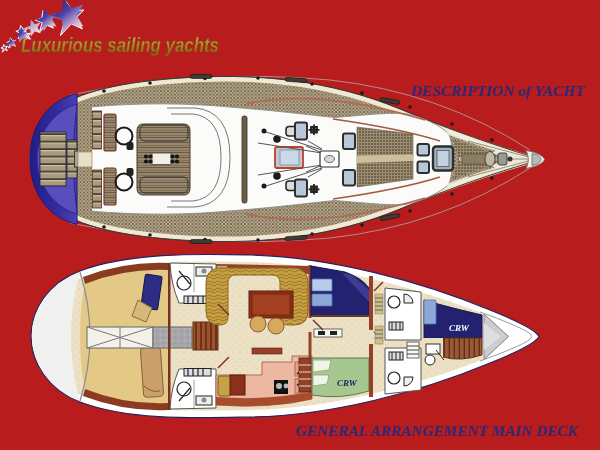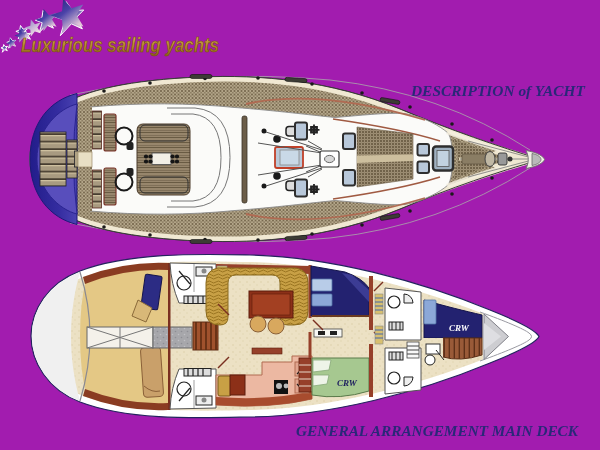--- a/index.html
+++ b/index.html
@@ -1,16 +1,16 @@
 <!DOCTYPE html>
 <html><head>
 <meta charset="utf-8">
 <style>
 html,body{margin:0;padding:0;background:#fff;}
-#page{position:relative;width:600px;height:450px;overflow:hidden;background:#a21caf;font-family:"Liberation Sans",sans-serif;}
+#page{position:relative;width:600px;height:450px;overflow:hidden;background:#b91c1c;font-family:"Liberation Sans",sans-serif;}
 </style>
 </head>
 <body>
 <div id="page">
 <svg width="600" height="450" viewBox="0 0 600 450">
 <defs>
   <linearGradient id="starg" x1="0" y1="0" x2="0.4" y2="1">
     <stop offset="0" stop-color="#232078"></stop>
     <stop offset="0.5" stop-color="#4a42a8"></stop>
     <stop offset="1" stop-color="#e0c4d8"></stop>

